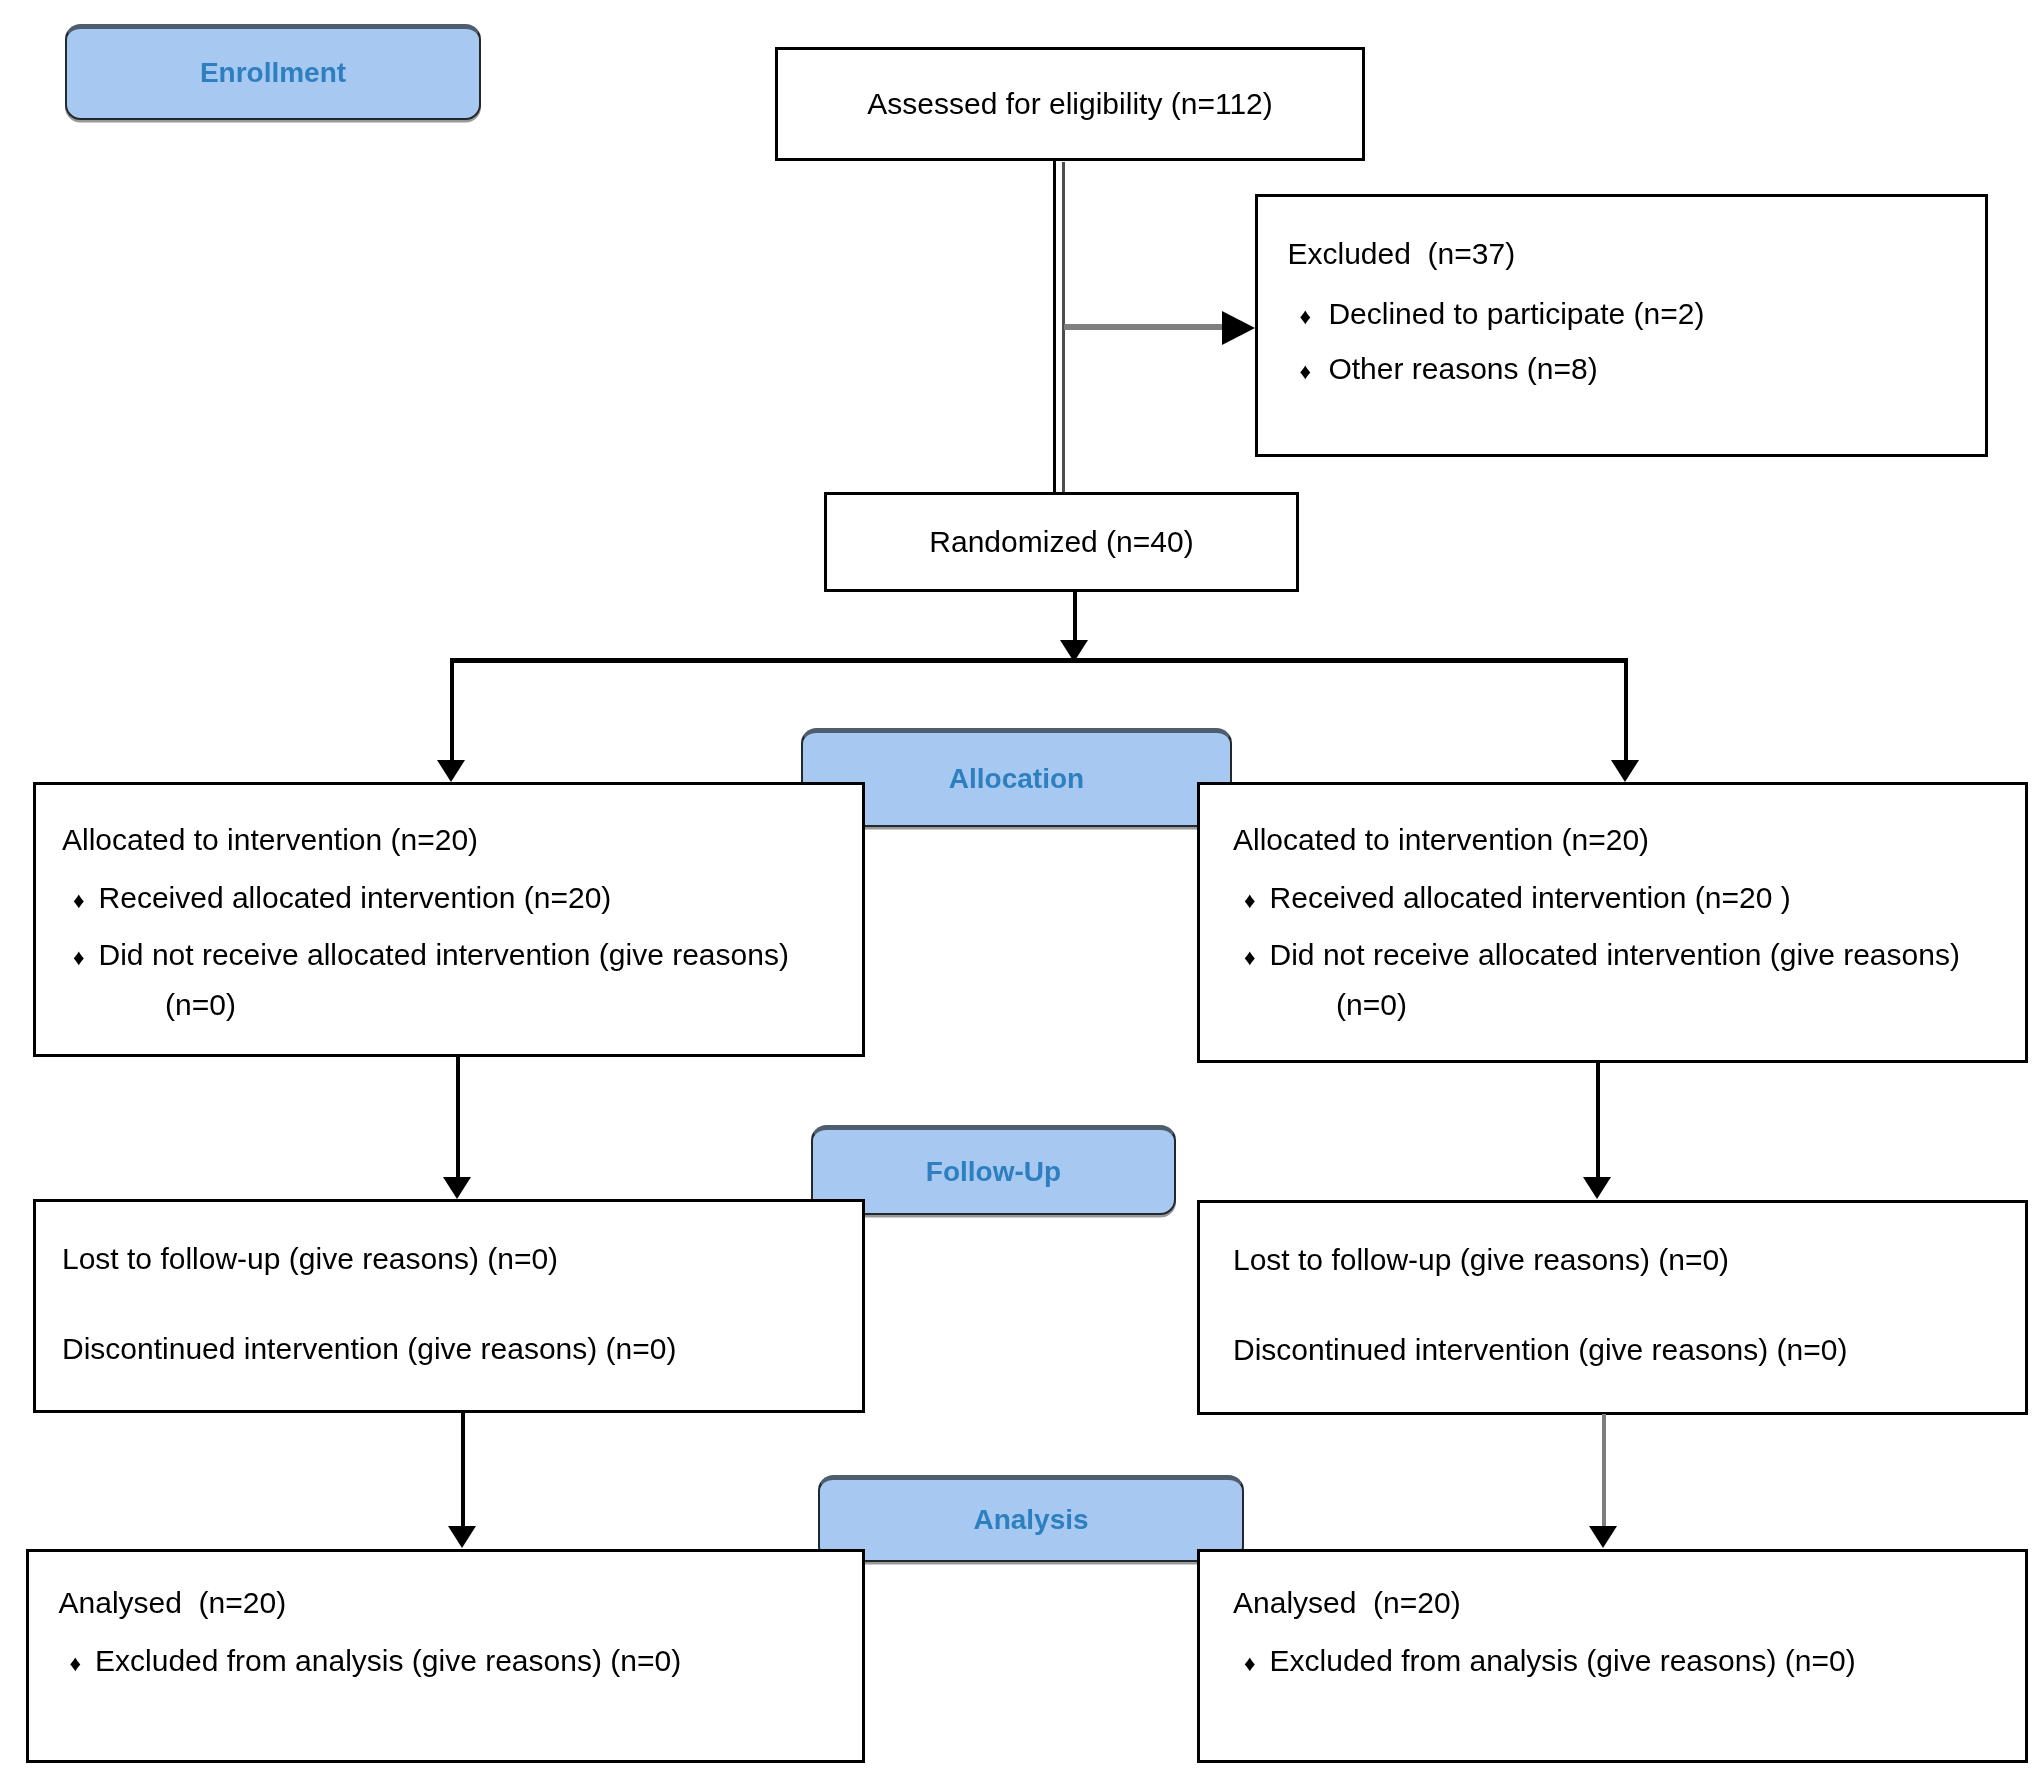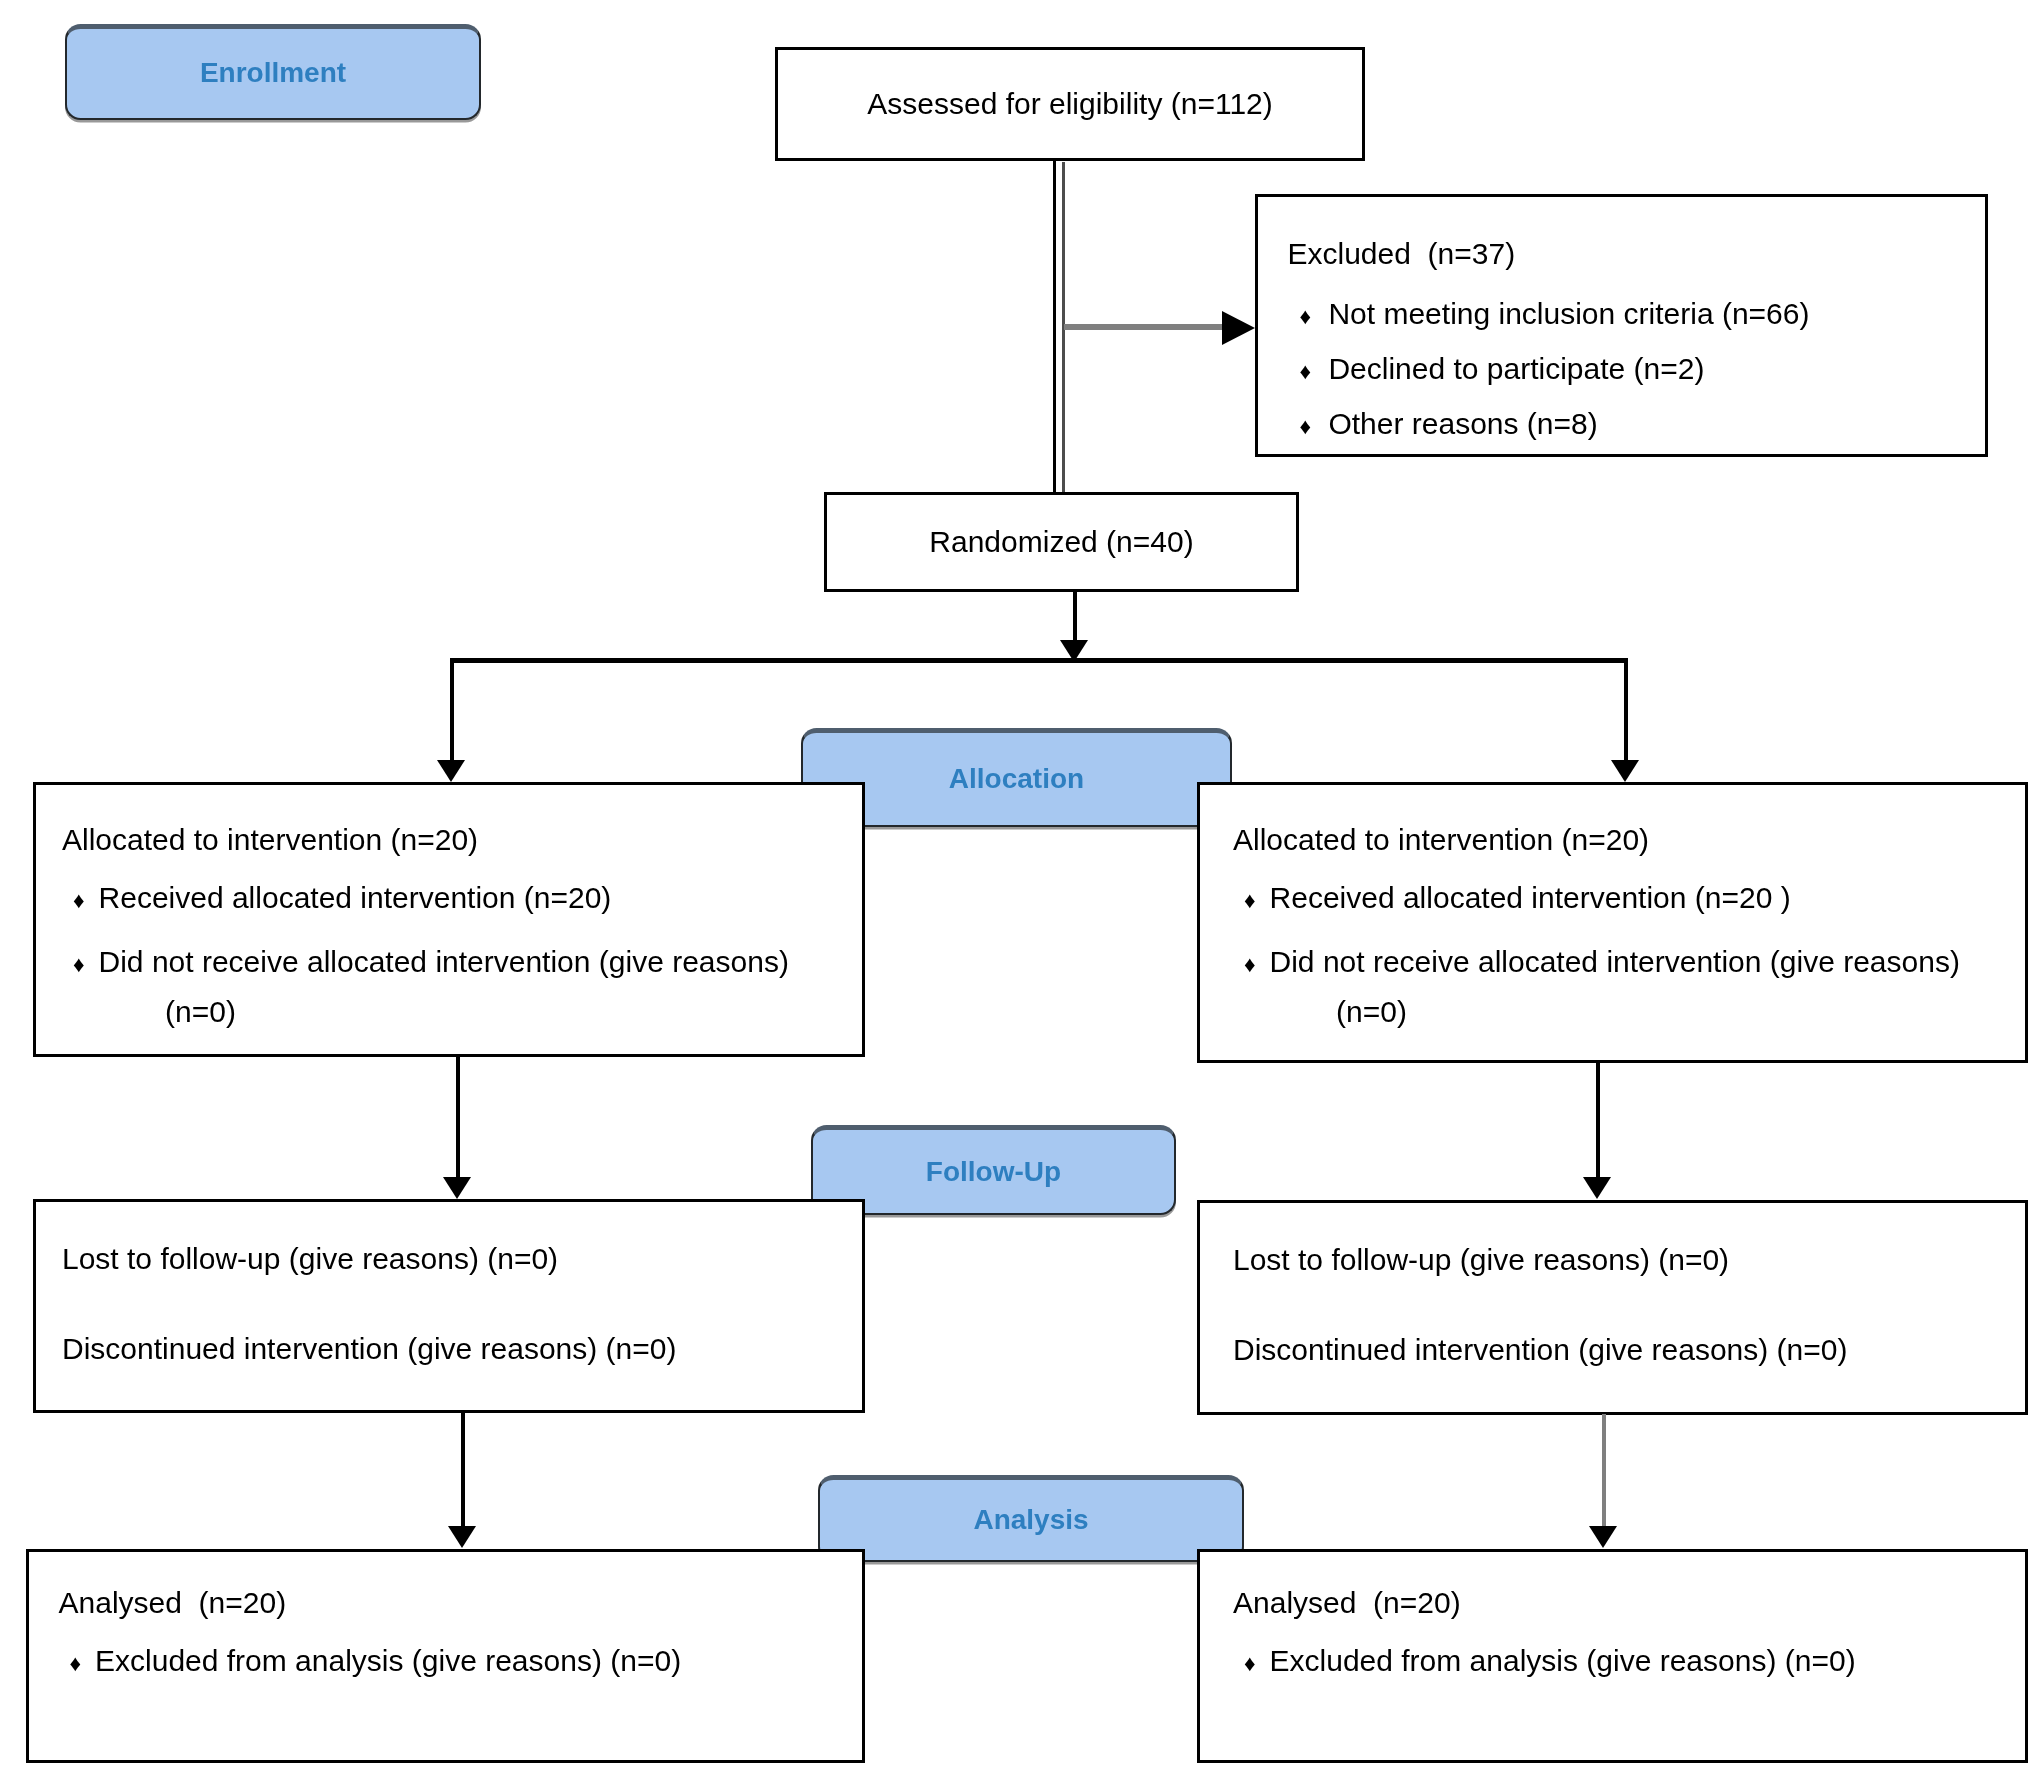--- a/index.html
+++ b/index.html
@@ -30,21 +30,21 @@
   #box-alloc-left{left:33px;top:782px;width:832px;height:275px;padding:35px 17.4px 0 26px;}
   #box-alloc-right{left:1197px;top:782px;width:831px;height:281px;padding:35px 17.4px 0 33px;}
   #box-fu-left{left:33px;top:1199px;width:832px;height:214px;padding:37px 17.4px 0 26px;}
   #box-fu-right{left:1197px;top:1200px;width:831px;height:215px;padding:37px 17.4px 0 33px;}
   #box-an-left{left:26px;top:1549px;width:839px;height:214px;padding:31px 17.4px 0 29.5px;}
   #box-an-right{left:1197px;top:1549px;width:831px;height:214px;padding:31px 17.4px 0 33px;}
 
   .box-title{margin:0 0 14px 0;line-height:40px;}
 
   ul.blist{list-style:none;margin:0;padding:0;}
-  .blist li{padding-left:103px;text-indent:-92px;line-height:47px;margin-top:14px;max-width:765px;}
+  .blist li{padding-left:103px;text-indent:-92px;line-height:47px;margin-top:7px;max-width:765px;}
   .blt{margin-right:14px;font-size:22.6px;}
   ul.blist.tight li{padding-left:61px;text-indent:-49px;line-height:52px;margin-top:0;max-width:678px;}
   ul.blist.tight .blt{margin-right:17.4px;}
 
   .fline{margin:0;line-height:40px;}
   .fline + .fline{margin-top:50px;}
 
   
   .vline,.hline{position:absolute;background:#000;}
   .gray{background:#7f7f7f;}
@@ -93,21 +93,20 @@
     <span class="t">Analysis</span>
   </div>
 
   <div class="box center" id="box-assessed">
     <span class="t">Assessed for eligibility (n=112)</span>
   </div>
 
   <div class="box" id="box-excluded">
     <p class="box-title t">Excluded  (n=37)</p>
     <ul class="blist tight">
-      <li><span class="blt">♦</span><span class="t">Not meeting inclusion criteria (n=66)</span></li>
       <li><span class="blt">♦</span><span class="t">Declined to participate (n=2)</span></li>
       <li><span class="blt">♦</span><span class="t">Other reasons (n=8)</span></li>
     </ul>
   </div>
 
   <div class="box center" id="box-randomized">
     <span class="t">Randomized (n=40)</span>
   </div>
 
   <div class="box" id="box-alloc-left">

